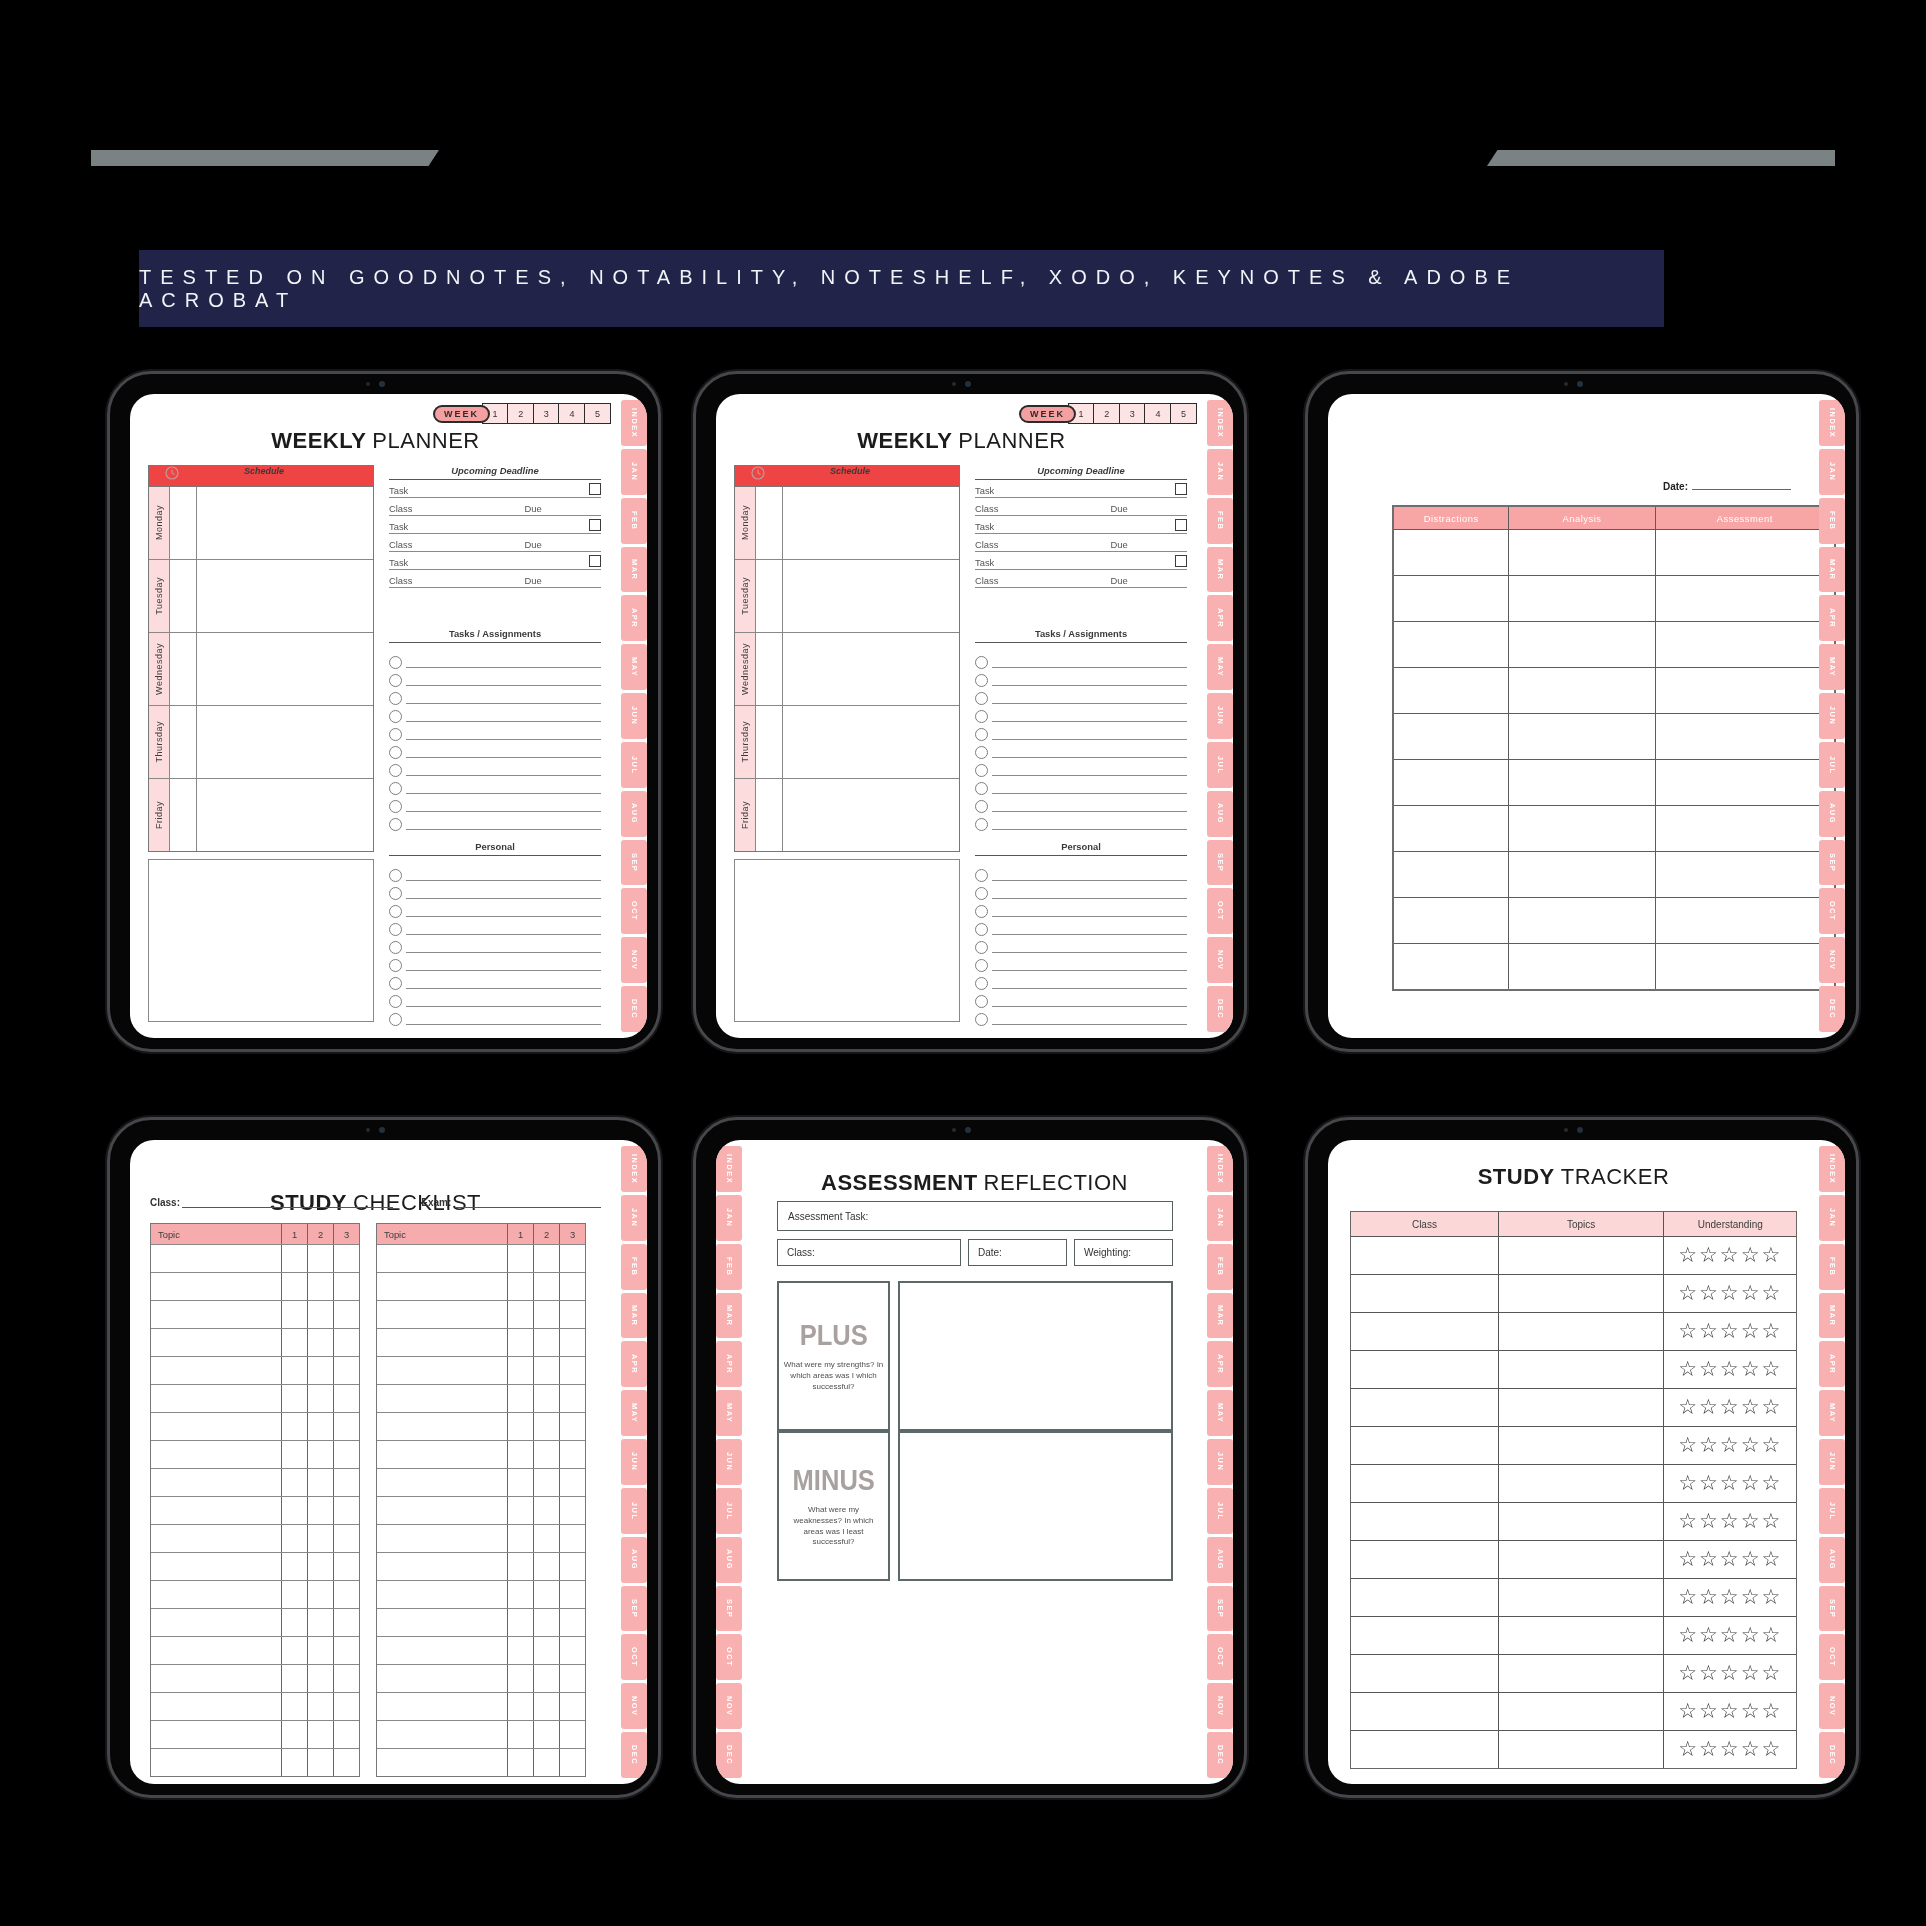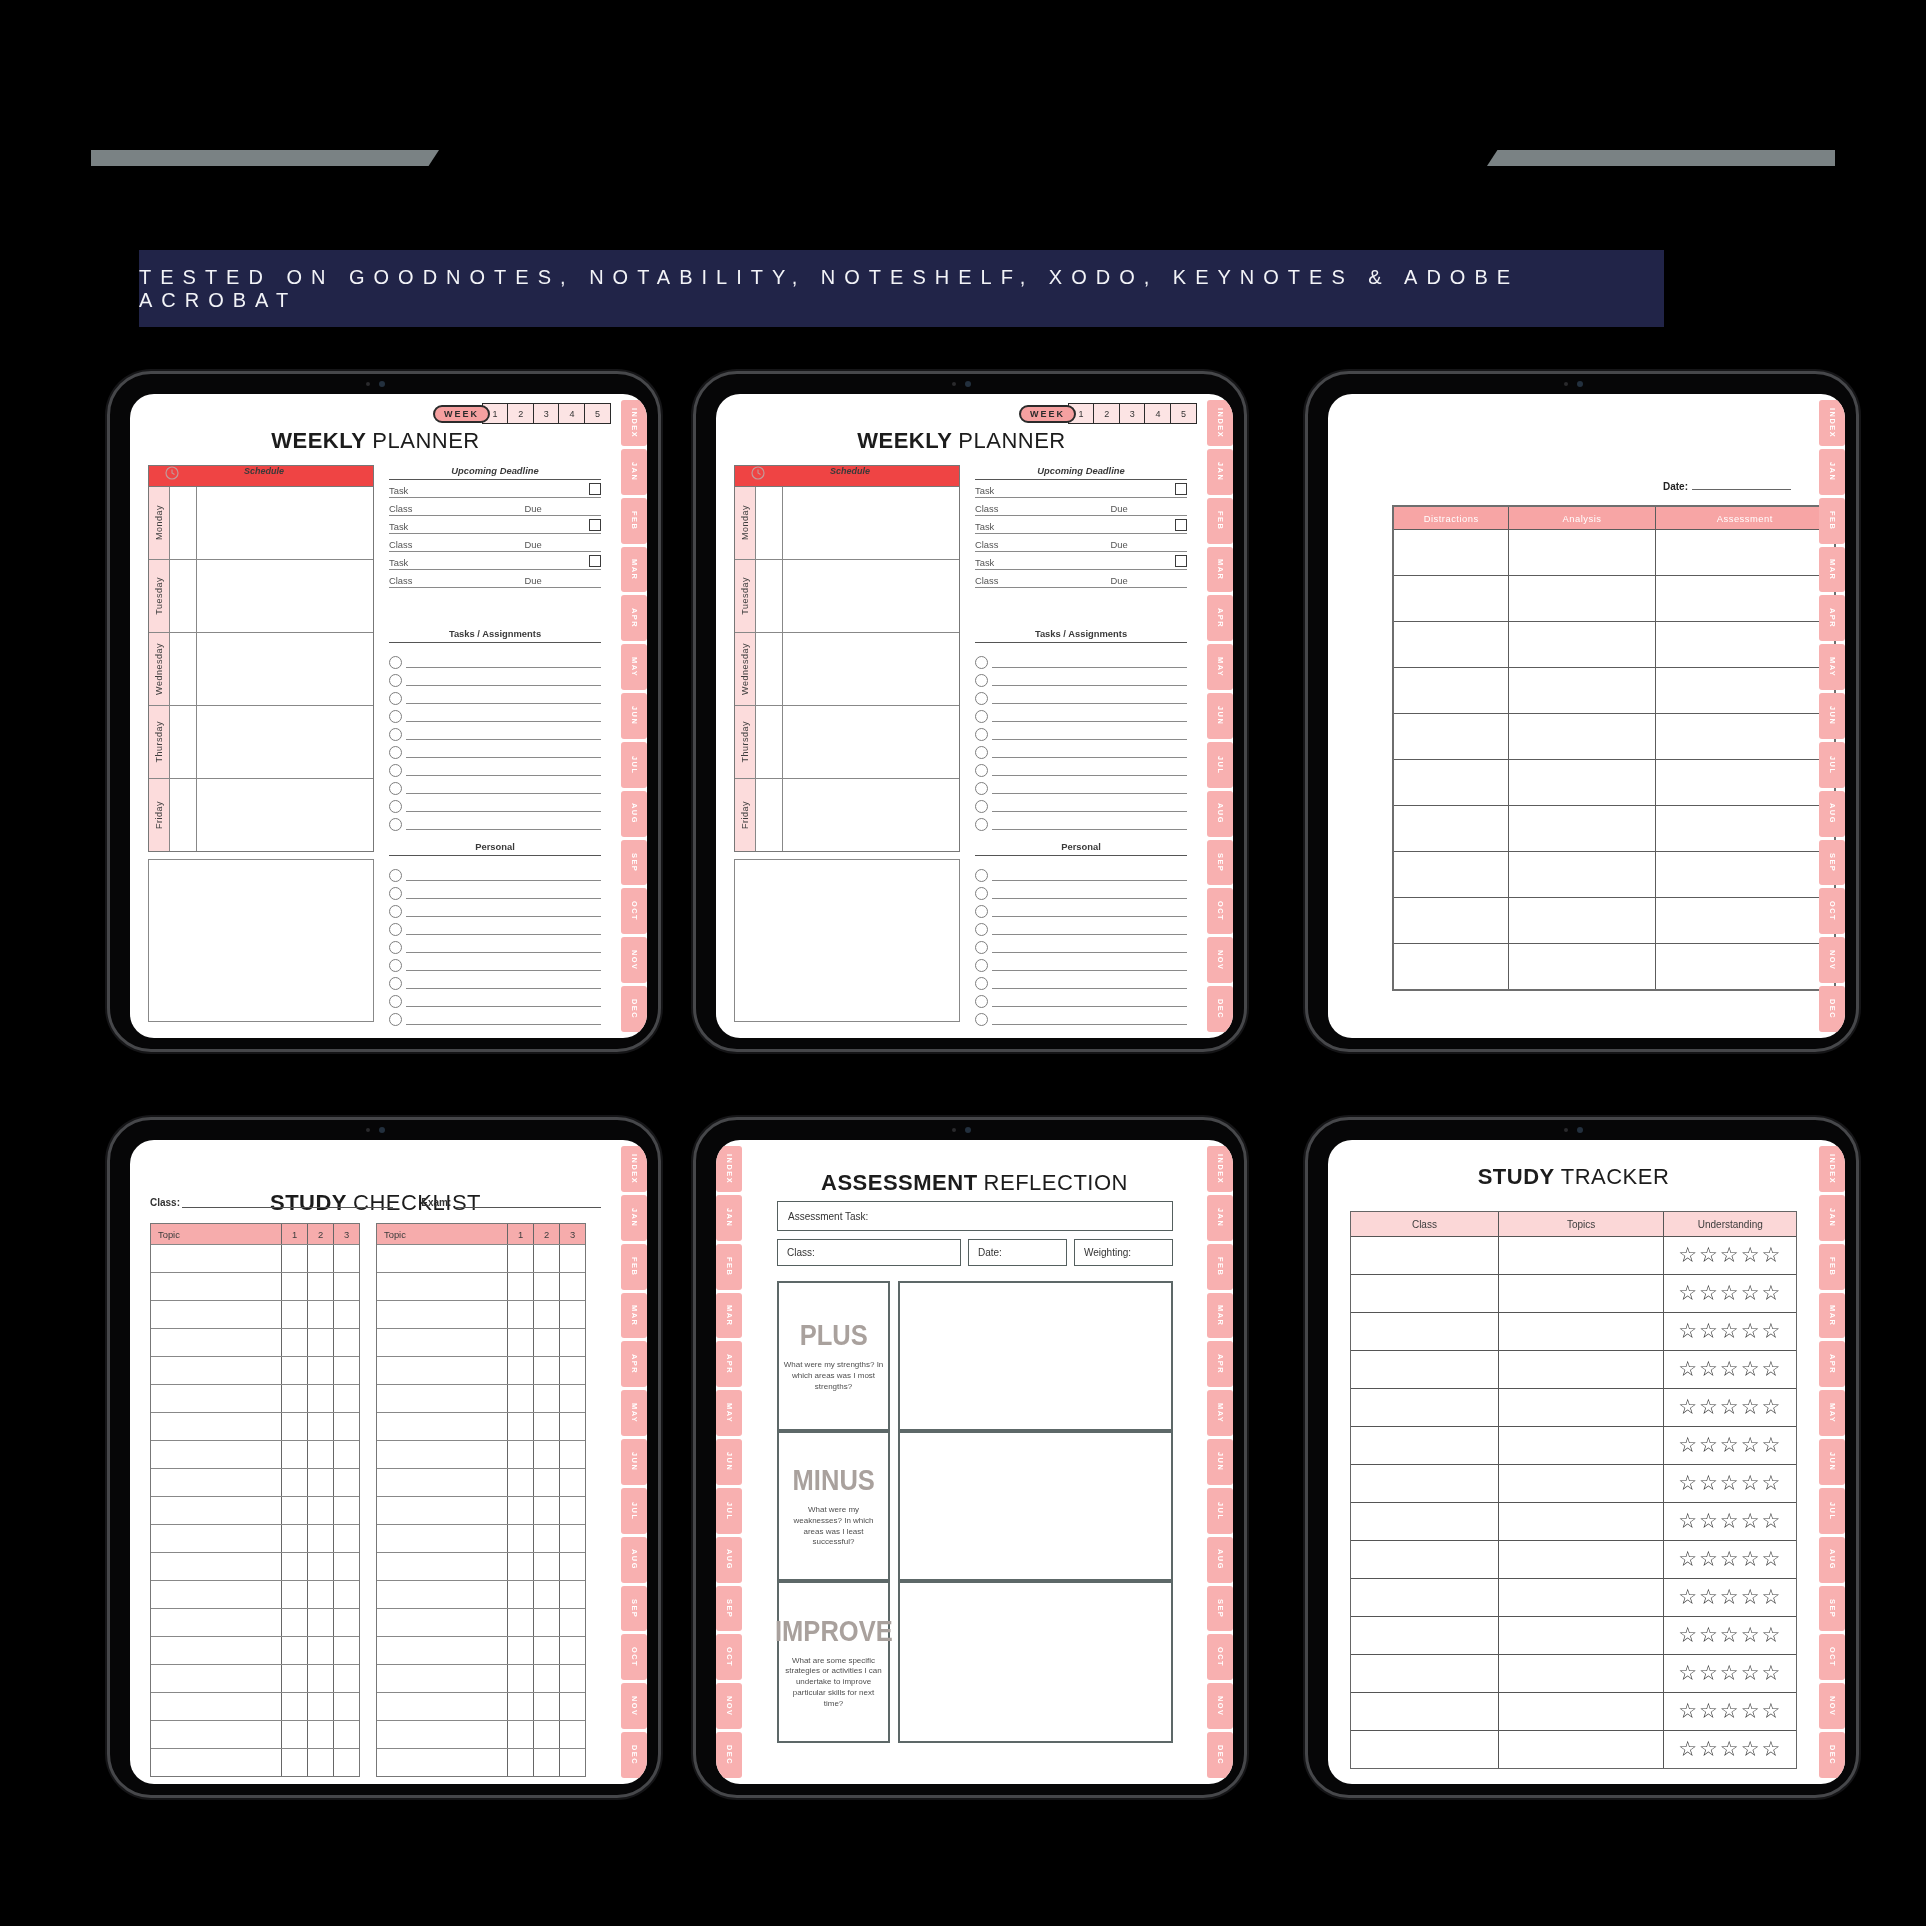--- a/index.html
+++ b/index.html
@@ -1126,35 +1126,28 @@
               <span>Date:</span>
             </div>
           <div class="abox fb3">
               <span>Weighting:</span>
             </div>
         </div>
         <div class="sections">
             <div class="secrow">
               <div class="secbox left">
                 <div class="secname">PLUS</div>
-                <div class="secprompt">What were my strengths? In which areas was I most strengths?</div>
+                <div class="secprompt">What were my strengths? In which areas was I which successful?</div>
               </div>
               <div class="secbox right"></div>
             </div>
             <div class="secrow">
               <div class="secbox left">
                 <div class="secname">MINUS</div>
                 <div class="secprompt">What were my weaknesses? In which areas was I least successful?</div>
-              </div>
-              <div class="secbox right"></div>
-            </div>
-            <div class="secrow tall">
-              <div class="secbox left">
-                <div class="secname">IMPROVE</div>
-                <div class="secprompt">What are some specific strategies or activities I can undertake to improve particular skills for next time?</div>
               </div>
               <div class="secbox right"></div>
             </div>
           </div>
       </div>
     </div>
   </div>
 
   <div class="tablet" style="left:1305px;top:1117px;">
     <div class="cam"></div>

